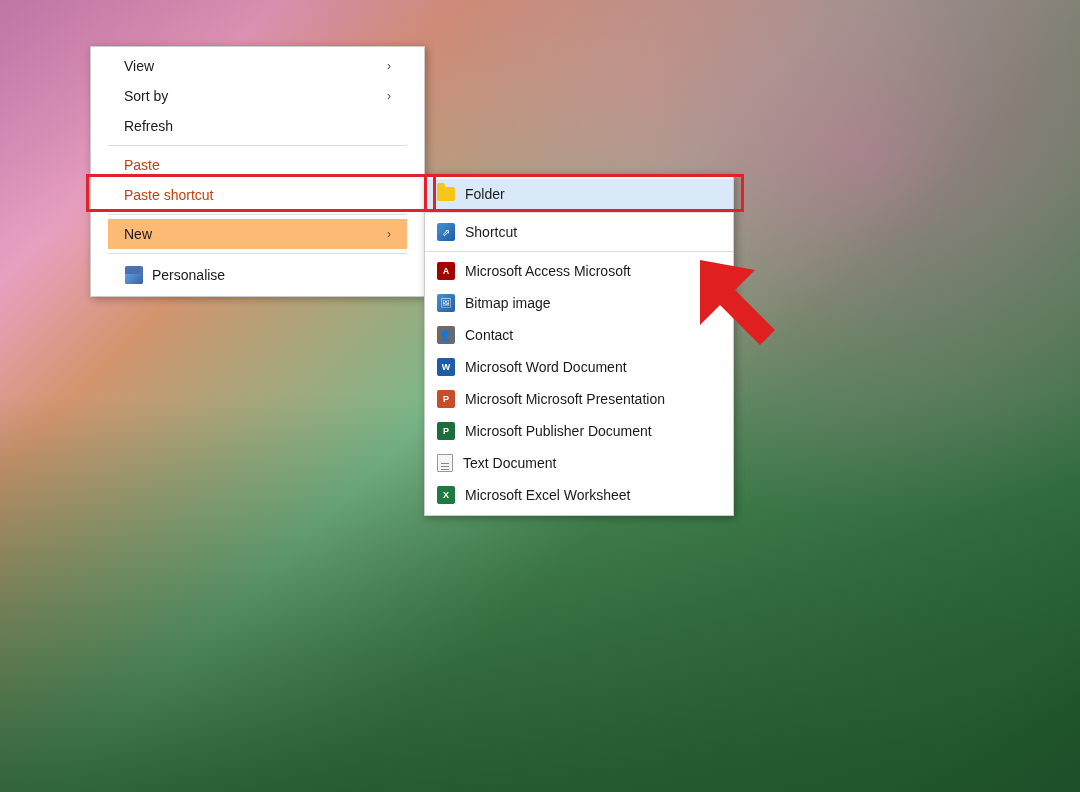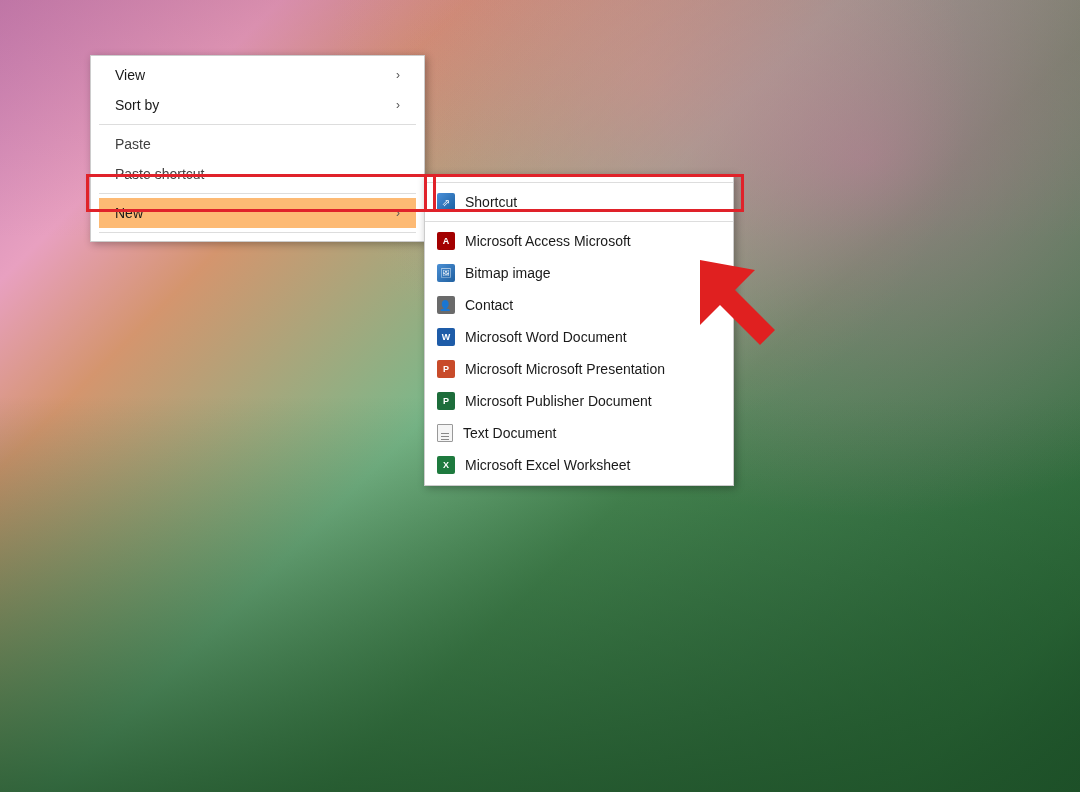--- a/index.html
+++ b/index.html
@@ -38,43 +38,43 @@
       background:
         radial-gradient(ellipse at 80% 20%, rgba(200,120,160,0.6) 0%, transparent 40%),
         radial-gradient(ellipse at 60% 10%, rgba(230,160,130,0.4) 0%, transparent 35%),
         linear-gradient(to bottom, rgba(180,100,130,0.3) 0%, transparent 30%),
         linear-gradient(to top, rgba(30,80,40,0.8) 0%, transparent 50%);
     }
 
     
     .context-menu {
       position: absolute;
-      top: 55px;
+      top: 46px;
       left: 90px;
       background: #fff;
       border: 1px solid #ccc;
       box-shadow: 2px 2px 8px rgba(0,0,0,0.3);
       width: 335px;
       z-index: 10;
-      padding: 4px 8px;
+      padding: 4px 17px;
     }
 
     .menu-item {
       display: flex;
       align-items: center;
       padding: 7px 16px;
       font-size: 14px;
       color: #1a1a1a;
       cursor: pointer;
       user-select: none;
       gap: 8px;
     }
 
     .menu-item.disabled {
-      color: #404040;
+      color: #c2410c;
       cursor: default;
     }
 
     .menu-item.highlighted {
       background: #fdba74;
     }
 
     .menu-separator {
       border: none;
       border-top: 1px solid #ddd;
@@ -379,20 +379,23 @@
   <div class="menu-item">
     <span>View</span>
     <span class="arrow">›</span>
   </div>
 
   <div class="menu-item">
     <span>Sort by</span>
     <span class="arrow">›</span>
   </div>
 
+  <div class="menu-item">
+    <span>Refresh</span>
+  </div>
 
   <hr class="menu-separator">
 
   <div class="menu-item disabled">
     <span>Paste</span>
   </div>
 
   <div class="menu-item disabled">
     <span>Paste shortcut</span>
   </div>
@@ -400,27 +403,39 @@
   <hr class="menu-separator">
 
   <div class="menu-item highlighted">
     <span>New</span>
     <span class="arrow">›</span>
   </div>
 
   <hr class="menu-separator">
 
 
+  <div class="menu-item">
+    <span class="icon-area">
+      <div class="personalise-icon"></div>
+    </span>
+    <span>Personalise</span>
+  </div>
 
 </div>
 
 <div class="red-highlight-new"></div>
 
 <div class="submenu-container">
 
+  <div class="submenu-item highlighted">
+    <span class="icon-area">
+      <div class="folder-icon"></div>
+    </span>
+    <span>Folder</span>
+  </div>
 
   <hr class="submenu-separator">
 
   <div class="submenu-item">
     <span class="icon-area">
       <div class="shortcut-icon">⇗</div>
     </span>
     <span>Shortcut</span>
   </div>
 

